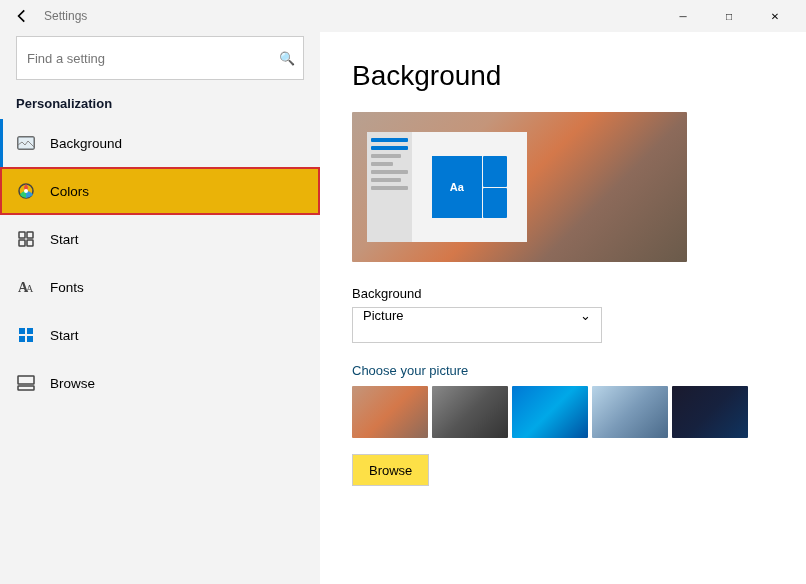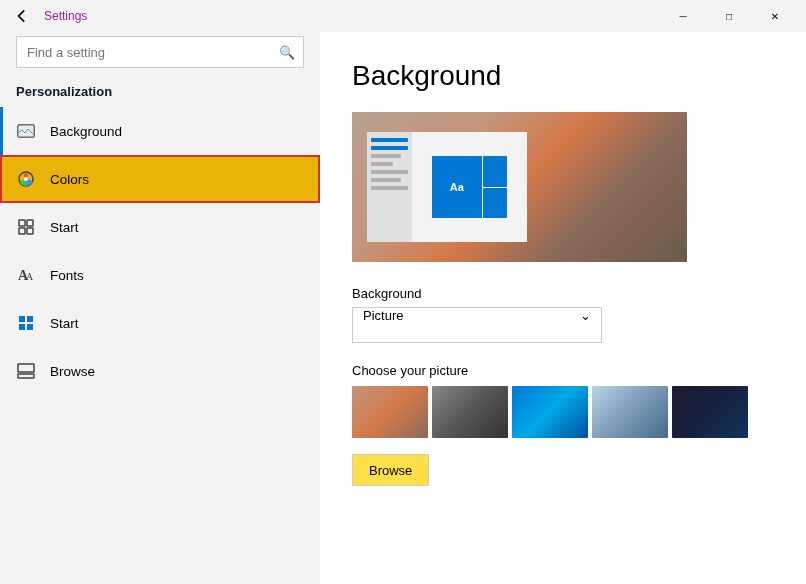--- a/index.html
+++ b/index.html
@@ -26,21 +26,21 @@
     .titlebar-back {
       width: 28px;
       height: 28px;
       display: flex; align-items: center; justify-content: center;
       cursor: pointer;
       border-radius: 2px;
     }
     .titlebar-title {
       font-size: 12px;
       margin-left: 8px;
-      color: #a21caf;
+      color: #737373;
     }
     .titlebar-controls {
       margin-left: auto;
       display: flex;
     }
     .titlebar-btn {
       width: 46px;
       height: 32px;
       display: flex; align-items: center; justify-content: center;
       cursor: pointer;
@@ -65,21 +65,21 @@
       overflow-y: auto;
       border-right: none;
     }
 
     .sidebar-search {
       margin: 0 16px 12px 16px;
       position: relative;
     }
     .sidebar-search input {
       width: 100%;
-      height: 32px;
+      height: 44px;
       border: 1px solid #ccc;
       background: white;
       padding: 0 30px 0 10px;
       font-size: 13px;
       outline: none;
     }
     .search-icon-wrap {
       position: absolute;
       right: 8px;
       top: 50%;
@@ -211,21 +211,21 @@
       align-items: flex-start;
       justify-content: space-between;
       padding: 0 10px;
       cursor: pointer;
       font-size: 13px;
       margin-bottom: 20px;
     }
 
     .choose-label {
       font-size: 13px;
-      color: #000000;
+      color: #0c4a6e;
       margin-bottom: 8px;
     }
 
     .picture-grid {
       display: flex;
       gap: 4px;
       margin-bottom: 16px;
     }
 
     .pic-thumb {

